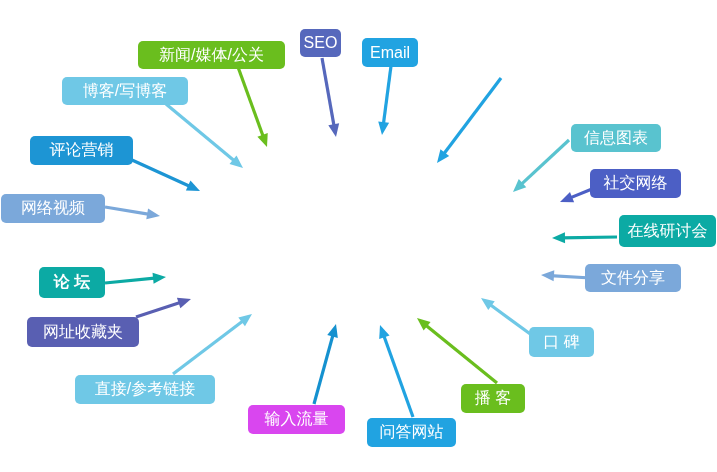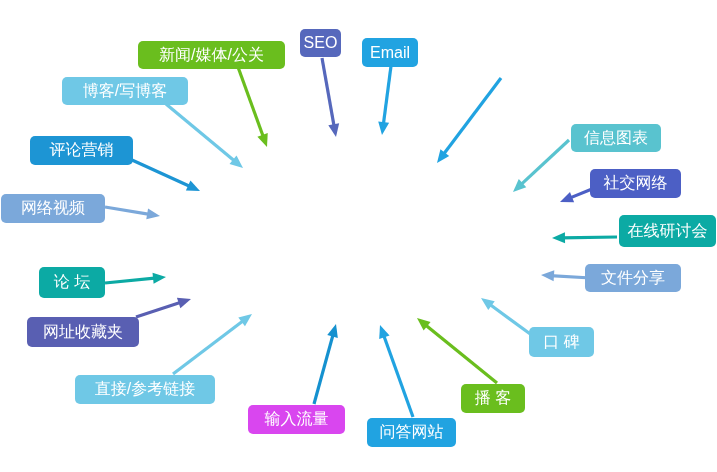--- a/index.html
+++ b/index.html
@@ -91,21 +91,21 @@
       <line x1="569" y1="140" x2="519.5951414246367" y2="185.8759401056945" stroke="#59c3cf" stroke-width="3.2"></line>
       <polygon points="513,192 518.7838343446218,179.12377150428074 526.268796437662,187.18449991217005" fill="#59c3cf"></polygon>
     </svg>
 
 <div class="label" style="left: 125px; top: 41px; width: 147px; height: 28px; background: rgb(106, 190, 30); margin-left: 13px;">新闻/媒体/公关</div>
     <div class="label" style="left: 300px; top: 29px; width: 41px; height: 28px; background: rgb(86, 104, 188);">SEO</div>
     <div class="label" style="left: 362px; top: 38px; width: 56px; height: 29px; background: rgb(33, 163, 225);">Email</div>
     <div class="label" style="left: 62px; top: 77px; width: 126px; height: 28px; background: rgb(111, 200, 230);">博客/写博客</div>
     <div class="label" style="left: 30px; top: 136px; width: 103px; height: 29px; background: rgb(29, 149, 212);">评论营销</div>
     <div class="label" style="left: 1px; top: 194px; width: 104px; height: 29px; background: rgb(123, 168, 218);">网络视频</div>
-    <div class="label" style="left: 39px; top: 267px; width: 66px; height: 31px; background: rgb(12, 170, 164);">论 坛</div>
+    <div class="label" style="left: 39px; top: 267px; width: 66px; height: 31px; background: rgb(12, 170, 164); font-weight: bold;">论 坛</div>
     <div class="label" style="left: 27px; top: 317px; width: 112px; height: 30px; background: rgb(89, 95, 178);">网址收藏夹</div>
     <div class="label" style="left: 75px; top: 375px; width: 140px; height: 29px; background: rgb(111, 200, 230);">直接/参考链接</div>
     <div class="label" style="left: 248px; top: 405px; width: 97px; height: 29px; background: #d946ef;">输入流量</div>
     <div class="label" style="left: 367px; top: 418px; width: 89px; height: 29px; background: rgb(33, 163, 225);">问答网站</div>
     <div class="label" style="left: 461px; top: 384px; width: 64px; height: 29px; background: rgb(106, 190, 30);">播 客</div>
     <div class="label" style="left: 529px; top: 327px; width: 65px; height: 30px; background: rgb(111, 200, 230);">口 碑</div>
     <div class="label" style="left: 585px; top: 264px; width: 96px; height: 28px; background: rgb(123, 168, 218);">文件分享</div>
     <div class="label" style="left: 619px; top: 215px; width: 97px; height: 32px; background: rgb(12, 170, 164);">在线研讨会</div>
     <div class="label" style="left: 590px; top: 169px; width: 91px; height: 29px; background: rgb(76, 95, 197);">社交网络</div>
     <div class="label" style="left: 571px; top: 124px; width: 90px; height: 28px; background: rgb(89, 195, 207); font-family: Liberation Mono, monospace;">信息图表</div>

